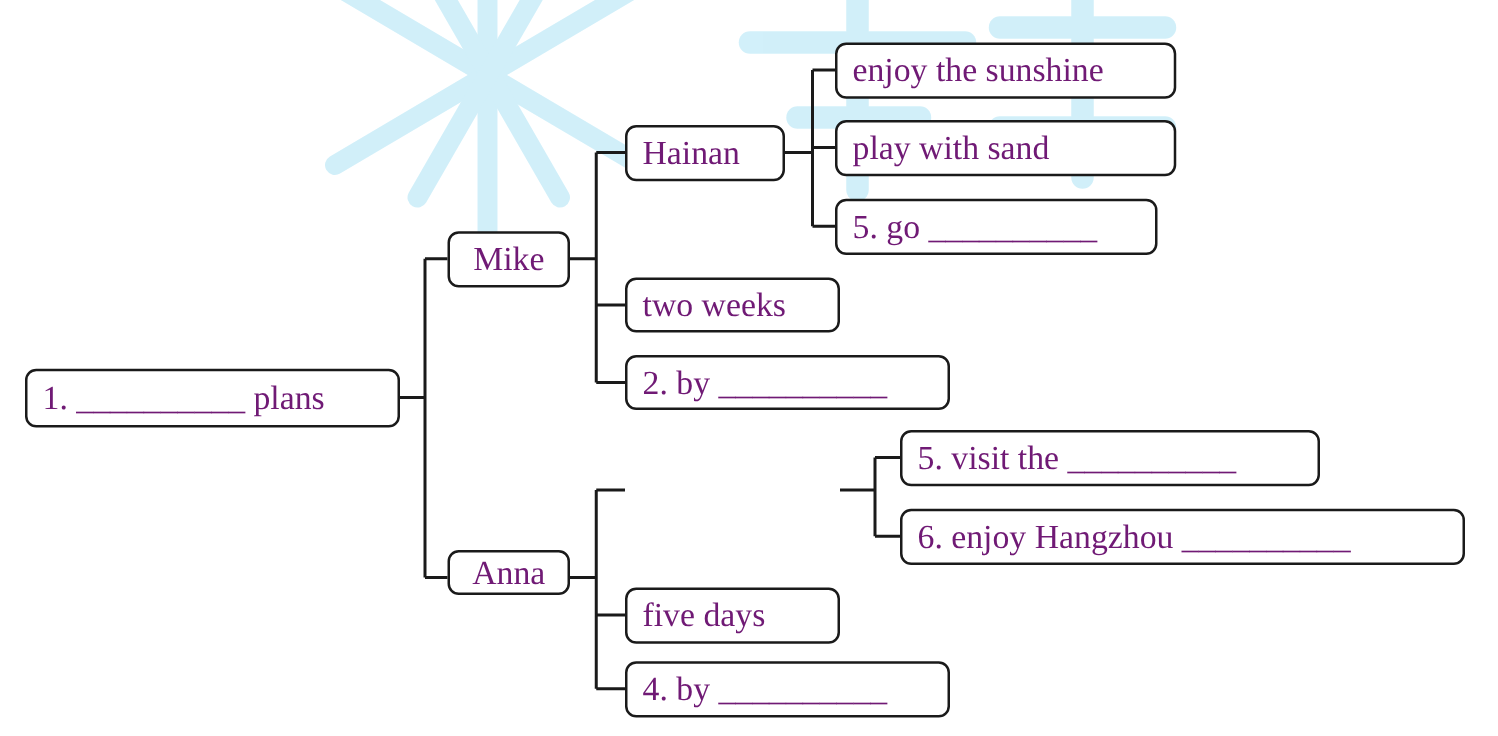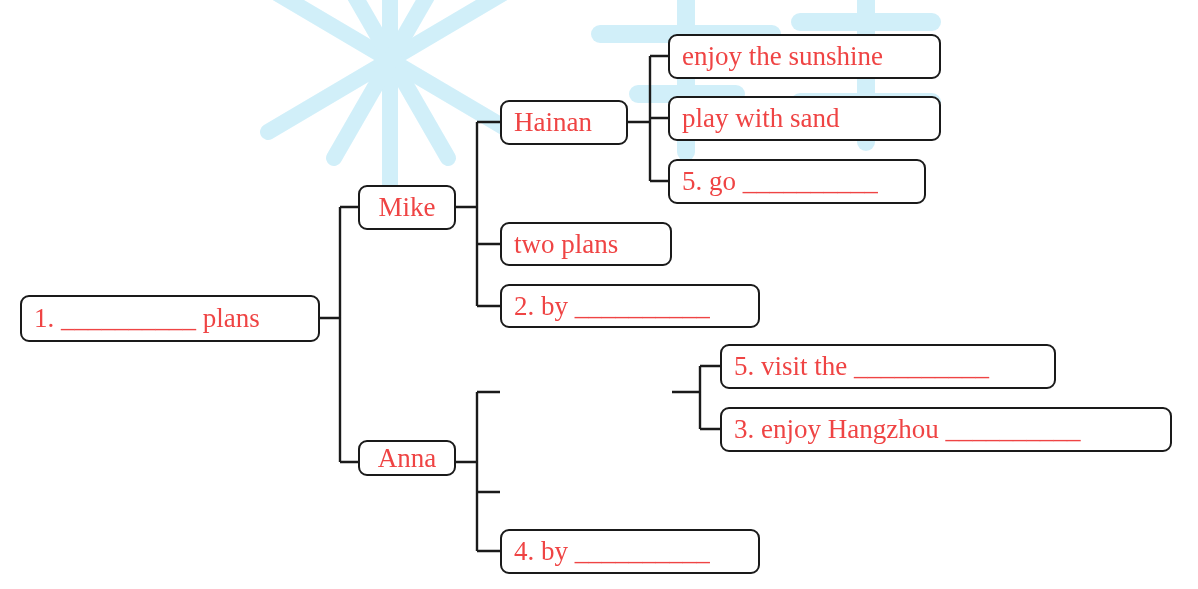--- a/index.html
+++ b/index.html
@@ -12,21 +12,21 @@
   }
   svg.layer{position:absolute;left:0;top:0;}
   .wm{stroke:var(--watermark,#cdeef9);fill:none;stroke-linecap:round;}
   .edge{stroke:var(--line,#1a1a1a);stroke-width:2.4;fill:none;}
   .node{
     position:absolute;
     box-sizing:border-box;
     border:2px solid var(--box-border,#1a1a1a);
     border-radius:9px;
     background:#ffffff;
-    color:#ef4444;
+    color:#701a75;
     font-size:27px;
     line-height:1;
     display:flex;
     align-items:center;
     padding:0 12px;
     white-space:nowrap;
   }
   .node.center{justify-content:center;padding:16px 4px;font-family:Liberation Serif, serif;}
 </style>
 </head>
@@ -65,27 +65,28 @@
   <div class="node center" style="left:358px;top:185px;width:98px;height:45px">Mike</div>
 
   <div class="node" style="left:500px;top:100px;width:128px;height:45px">Hainan</div>
 
   <div class="node" style="left:668px;top:34px;width:273px;height:45px">enjoy the sunshine</div>
 
   <div class="node" style="left:668px;top:96px;width:273px;height:45px">play with sand</div>
 
   <div class="node" style="left:668px;top:159px;width:258px;height:45px">5. go __________</div>
 
-  <div class="node" style="left:500px;top:222px;width:172px;height:44px">two plans</div>
+  <div class="node" style="left:500px;top:222px;width:172px;height:44px">two weeks</div>
 
   <div class="node" style="left:500px;top:284px;width:260px;height:44px">2. by __________</div>
 
   <div class="node center" style="left:358px;top:440px;width:98px;height:31px">Anna</div>
 
 
   <div class="node" style="left:720px;top:344px;width:336px;height:45px">5. visit the __________</div>
 
-  <div class="node" style="left:720px;top:407px;width:452px;height:45px">3. enjoy Hangzhou __________</div>
+  <div class="node" style="left:720px;top:407px;width:452px;height:45px">6. enjoy Hangzhou __________</div>
 
+  <div class="node" style="left:500px;top:470px;width:172px;height:45px">five days</div>
 
   <div class="node" style="left:500px;top:529px;width:260px;height:45px">4. by __________</div>
 
 </div>
 
 </body></html>

